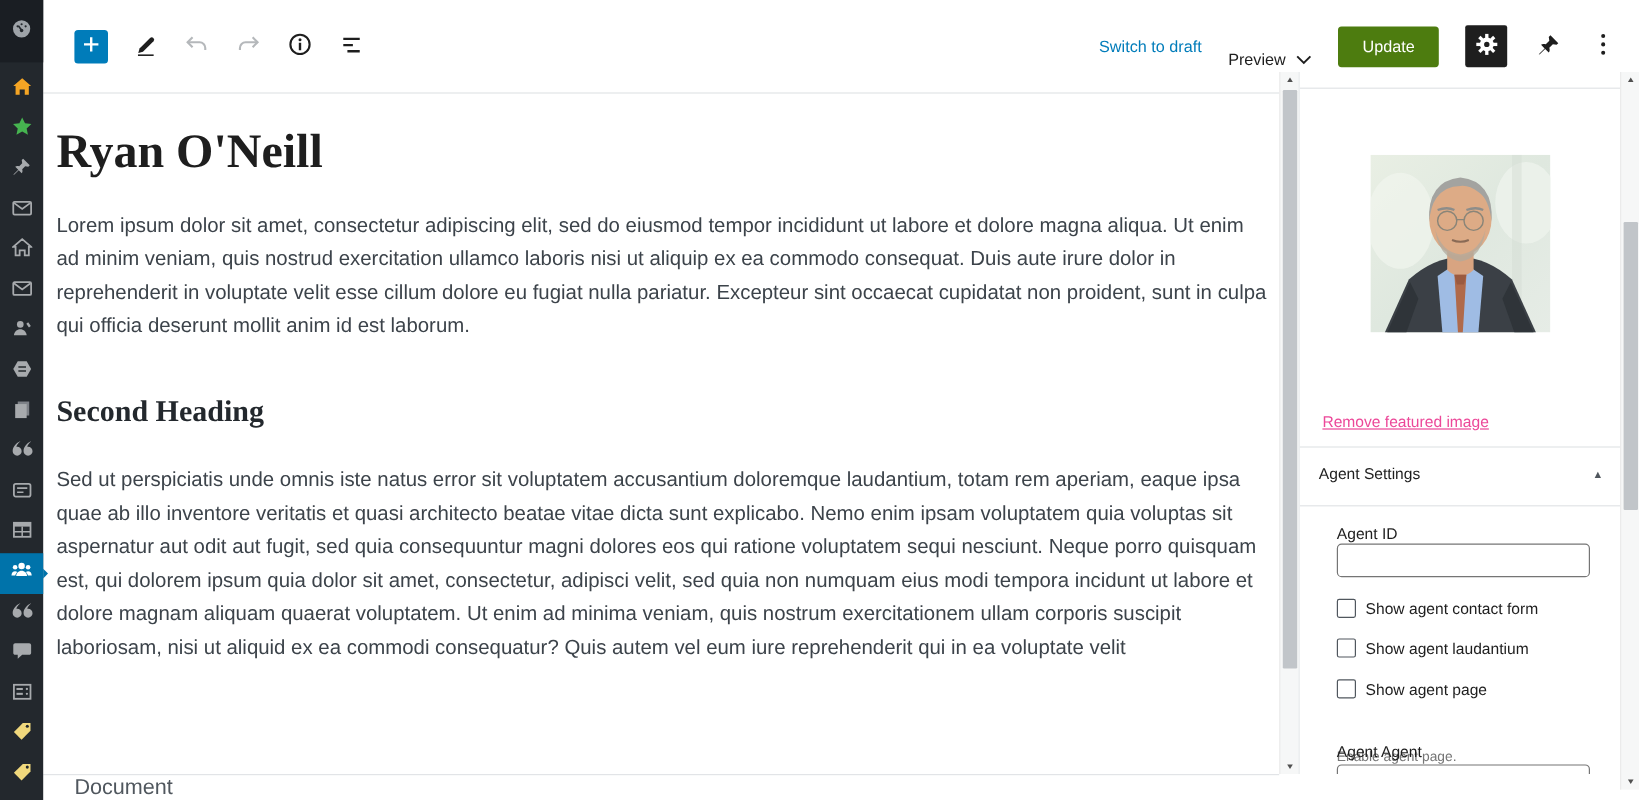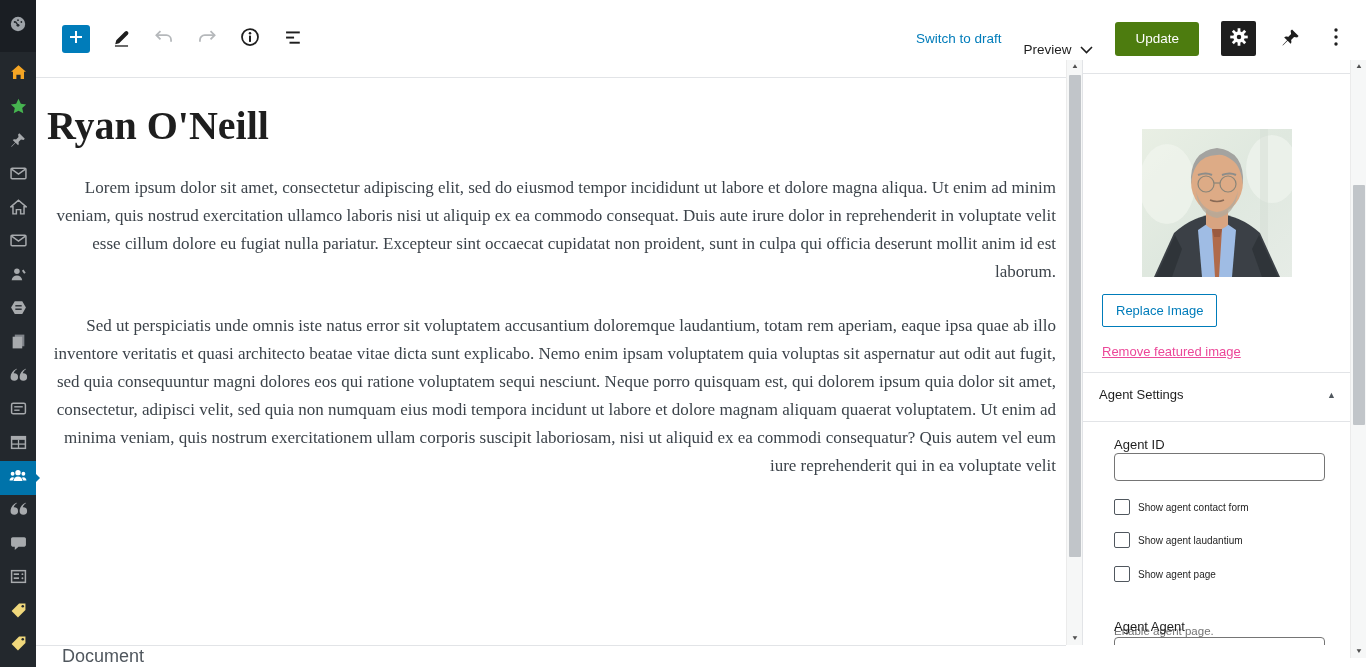--- a/index.html
+++ b/index.html
@@ -31,22 +31,22 @@
   .gear-btn { width:35px; height:35px; background:#1e1e1e; border:none; border-radius:2px;
               display:flex; align-items:center; justify-content:center; cursor:pointer; }
 
   
   .editor { position:absolute; left:36px; top:60px; width:1030px; height:585px; background:#fff; overflow:hidden; }
   .editor-inner { padding:0 10px 0 11px; }
   .post-title { margin-top:42px; font-family:"Liberation Serif","DejaVu Serif",serif; font-weight:bold;
                 font-size:40px; line-height:48px; color:#1e1e1e; outline:none; }
   .blk-h2 { font-family:"Liberation Serif","DejaVu Serif",serif; font-weight:bold; font-size:25px;
             line-height:32px; color:#23282d; outline:none; }
-  .blk-p  { font-family:Liberation Serif, serif; font-size:17px; line-height:28px;
-            color:#3c434a; outline:none; text-align:right; }
+  .blk-p  { font-family:Liberation Sans, sans-serif; font-size:17px; line-height:28px;
+            color:#3c434a; outline:none; text-align:left; }
   .mt-h1 { margin-top:56px; } .mt-p1 { margin-top:24px; } .mt-h2 { margin-top:42px; } .mt-p2 { margin-top:26px; }
 
   .editor-footer { position:absolute; left:36px; bottom:0; width:1030px; height:22px; background:#fff;
                    border-top:1px solid #e2e4e7; display:flex; align-items:center; z-index:21; }
   .editor-footer span { margin-left:26px; font-size:18px; color:#50575e; }
 
   
   .vscroll { position:absolute; width:16px; background:#f6f7f7; border-left:1px solid #ebebeb; z-index:25; }
   .vs-content { left:1066px; top:60px; height:585px; }
   .vs-panel   { left:1350px; top:60px; height:598px; }
@@ -66,21 +66,21 @@
   .tri { font-size:9px; color:#50575e; }
   .fi-img { position:absolute; left:59px; top:69px; width:150px; height:148px; cursor:pointer; display:block; }
   .replace-btn { position:absolute; left:19px; top:234px; height:33px; padding:0 13px; background:#fff;
                  border:1px solid #007cba; border-radius:2px; color:#007cba; font-size:13px; cursor:pointer; }
   .remove-link { position:absolute; left:19px; top:284px; font-size:13px; color:#ec4899; text-decoration:underline; cursor:pointer; background:none; border:none; }
   .fld-label { position:absolute; left:31px; font-size:13px; color:#1e1e1e; }
   .txt-input { position:absolute; left:31px; width:211px; height:28px; border:1px solid #757575; border-radius:4px;
                padding:0 8px; font-size:13px; color:#1e1e1e; background:#fff; }
   .cb-row { position:absolute; left:31px; display:flex; align-items:center; gap:8px; cursor:pointer; }
   .cb-box { width:16px; height:16px; border:1px solid #50575e; border-radius:2px; background:#fff; flex:0 0 auto; }
-  .cb-label { font-size:10px; color:#1e1e1e; }
+  .cb-label { font-size:13px; color:#1e1e1e; }
   .hint { position:absolute; left:31px; font-size:11.5px; color:#757575;margin-top:39px; }
 </style>
 </head>
 <body>
 
 <nav class="admin-rail">
   <div class="rail-top">
     <span>
       <svg width="18" height="18" viewBox="0 0 16 16">
           <circle cx="8" cy="8" r="6.4" fill="#9ea3a8"></circle>
@@ -293,20 +293,21 @@
             <circle cx="2" cy="16" r="1.7" fill="#1e1e1e"></circle>
           </svg></span>
     </button>
   </div>
 </header>
 
 <main class="editor">
   <div class="editor-inner">
     <h1 class="post-title">Ryan O'Neill</h1>
     <p class="blk-p mt-p1">Lorem ipsum dolor sit amet, consectetur adipiscing elit, sed do eiusmod tempor incididunt ut labore et dolore magna aliqua. Ut enim ad minim veniam, quis nostrud exercitation ullamco laboris nisi ut aliquip ex ea commodo consequat. Duis aute irure dolor in reprehenderit in voluptate velit esse cillum dolore eu fugiat nulla pariatur. Excepteur sint occaecat cupidatat non proident, sunt in culpa qui officia deserunt mollit anim id est laborum.</p>
+    <h2 class="blk-h2 mt-h2">Second Heading</h2>
     <p class="blk-p mt-p2">Sed ut perspiciatis unde omnis iste natus error sit voluptatem accusantium doloremque laudantium, totam rem aperiam, eaque ipsa quae ab illo inventore veritatis et quasi architecto beatae vitae dicta sunt explicabo. Nemo enim ipsam voluptatem quia voluptas sit aspernatur aut odit aut fugit, sed quia consequuntur magni dolores eos qui ratione voluptatem sequi nesciunt. Neque porro quisquam est, qui dolorem ipsum quia dolor sit amet, consectetur, adipisci velit, sed quia non numquam eius modi tempora incidunt ut labore et dolore magnam aliquam quaerat voluptatem. Ut enim ad minima veniam, quis nostrum exercitationem ullam corporis suscipit laboriosam, nisi ut aliquid ex ea commodi consequatur? Quis autem vel eum iure reprehenderit qui in ea voluptate velit</p>
   </div>
 </main>
 
 <div class="vscroll vs-content">
   <div class="vs-arrow vs-up">▲</div>
   <div class="vs-thumb"></div>
   <div class="vs-arrow vs-down">▼</div>
 </div>
 
@@ -341,21 +342,20 @@
     <path d="M49 56 Q47 22 75 19 Q103 22 101 56 Q99 37 90 31 Q82 25 75 26 Q62 26 55 36 Q50 43 49 56 Z" fill="#a3a3a0"></path>
     <path d="M54 62 Q57 86 75 89 Q93 86 96 62 Q91 81 75 83 Q59 81 54 62 Z" fill="#b1a99c" opacity=".75"></path>
     <circle cx="64" cy="55" r="8" fill="none" stroke="#8a8578" stroke-width="1.2"></circle>
     <circle cx="86" cy="55" r="8" fill="none" stroke="#8a8578" stroke-width="1.2"></circle>
     <line x1="72" y1="54" x2="78" y2="54" stroke="#8a8578" stroke-width="1.2"></line>
     <path d="M56 46 q8 -3 14 0" stroke="#8d8d8a" stroke-width="2" fill="none"></path>
     <path d="M80 46 q8 -3 14 0" stroke="#8d8d8a" stroke-width="2" fill="none"></path>
     <path d="M68 71 q7 3 14 0" stroke="#8a6a55" stroke-width="1.6" fill="none"></path>
   </svg>
 
-  <button class="replace-btn">Replace Image</button>
   <button class="remove-link">Remove featured image</button>
 
   <div class="p-line" style="top:312px"></div>
   <div class="sec-head" style="top:327px">
     <span class="sec-title">Agent Settings</span>
     <span class="tri">▲</span>
   </div>
   <div class="p-line" style="top:361px"></div>
 
   <label class="fld-label" style="top:377px">Agent ID</label>

